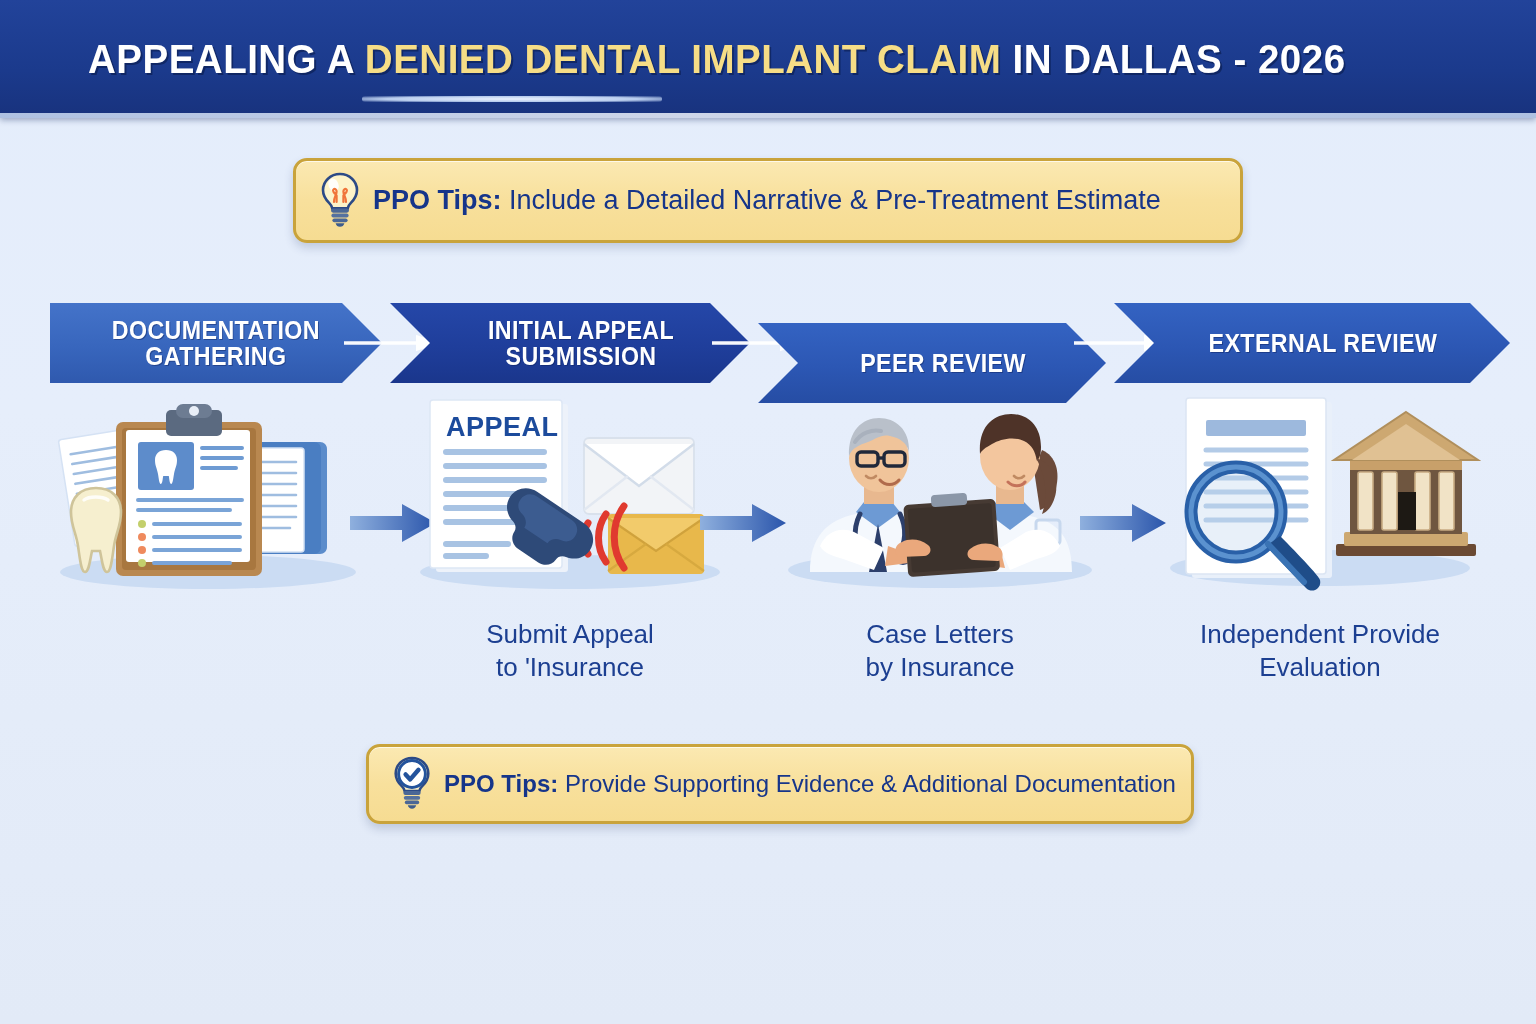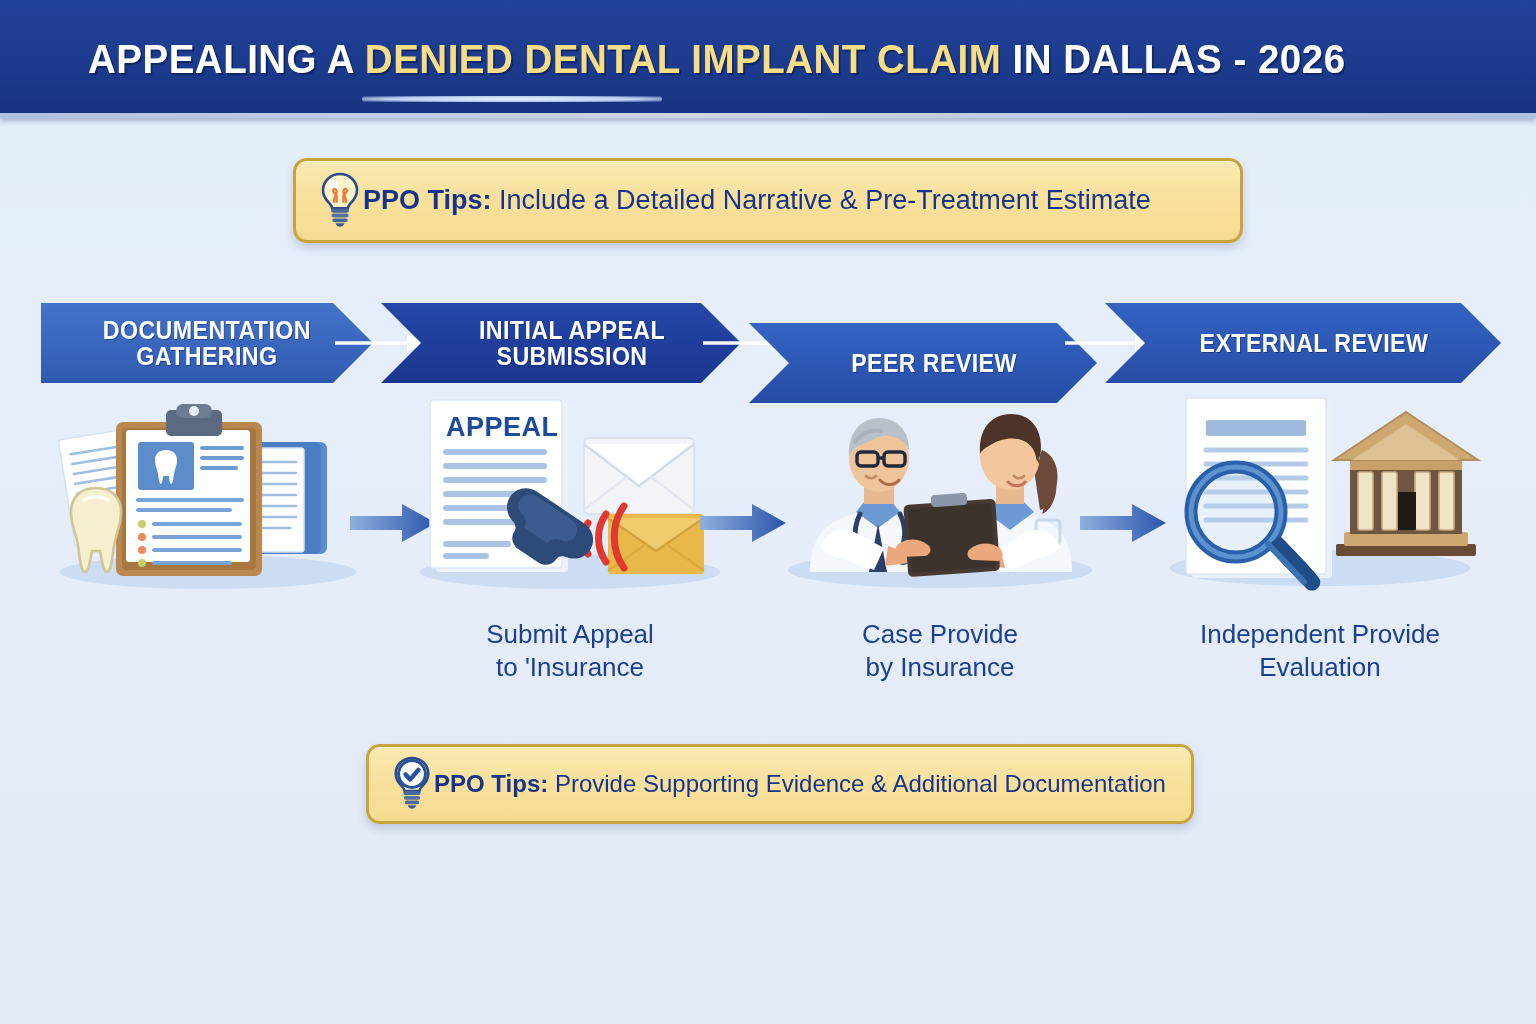--- a/index.html
+++ b/index.html
@@ -49,30 +49,30 @@
     background:linear-gradient(180deg,#fbe9b2 0%,#f8e09c 50%,#f6dc92 100%);
     border:3px solid #c9a33b;
     border-radius:14px;
     box-shadow:0 5px 10px rgba(40,60,110,.20), inset 0 1px 0 rgba(255,255,255,.7);
     display:flex;align-items:center;
   }
   #tip-top{left:293px;top:158px;width:944px;height:79px;}
   #tip-bottom{left:366px;top:744px;width:822px;height:74px;}
   .tip-icon{flex:0 0 auto;margin-left:22px;display:block;}
   .tip-text{
-    margin-left:1px;color:#16358a;white-space:nowrap;
+    margin-left:11px;color:#16358a;white-space:nowrap;
     font-family:"Liberation Sans", sans-serif;
   }
   #tip-top .tip-text{font-size:27px;}
   #tip-bottom .tip-text{font-size:24px;}
   .tip-text .lead{font-weight:bold;}
   .tip-text .body{font-weight:normal;}
 
   
-  #chevrons{position:absolute;left:3px;top:300px;width:1216px;height:92px;}
+  #chevrons{position:absolute;left:12px;top:300px;width:1216px;height:92px;}
   .chev{
     position:absolute;top:3px;height:80px;
     display:flex;align-items:center;justify-content:center;
     box-shadow:0 3px 6px rgba(30,55,120,.28);
   }
   .chev-label{
     color:#fff;font-weight:bold;text-align:center;line-height:1.04;
     font-size:25px;letter-spacing:.4px;white-space:pre-line;
     text-shadow:1px 1px 0 rgba(12,32,90,.45);
     transform:scaleX(.93);
@@ -315,21 +315,21 @@
 
       <g transform="rotate(-4 190 146)">
         <rect x="146" y="106" width="92" height="72" rx="5" fill="#463a33"></rect>
         <rect x="150" y="110" width="84" height="64" rx="3" fill="#3c322c"></rect>
         <rect x="174" y="98" width="36" height="12" rx="4" fill="#8b97a8"></rect>
       </g>
 
       <path d="M142 146c8-4 18-3 26 3 5 4 2 11-4 11l-24 1c-6 0-7-12 2-15z" fill="#eaa87c"></path>
       <path d="M236 150c-8-4-18-3-26 3-5 4-2 11 4 11l24 1c6 0 7-12-2-15z" fill="#eaa87c"></path>
     </svg>
-    <div class="panel-caption">Case Provide
+    <div class="panel-caption">Case Letters
 by Insurance</div>
   </div>
 
   <svg class="flow-arrow" id="fa2" viewBox="0 0 90 46">
     <defs>
         <linearGradient id="ag2" x1="0" y1="0" x2="1" y2="0">
       <stop offset="0" stop-color="#8fb0de"></stop>
           <stop offset="1" stop-color="#2a55ab"></stop>
         </linearGradient>
       </defs>

